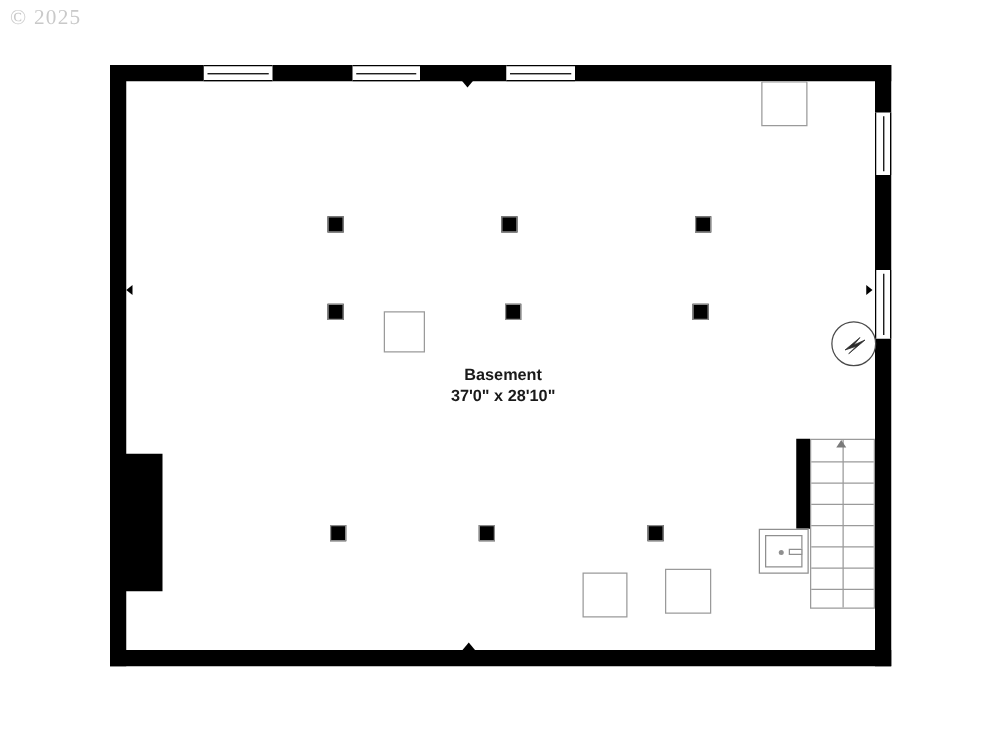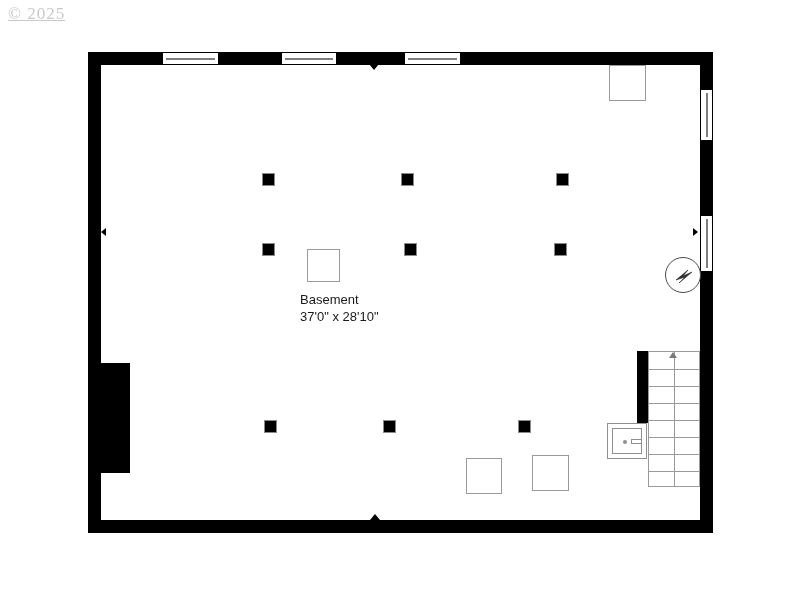--- a/index.html
+++ b/index.html
@@ -17,21 +17,20 @@
   }
   .watermark {
     position: absolute;
     left: 8px;
     top: 4px;
     font-size: 17px;
     color: #c9c9c9;
     letter-spacing: 1px;
     font-family: "Liberation Serif", serif;
     user-select: none;
-    text-decoration: underline;
   }
   
   .wall {
     position: absolute;
     background: #000000;
   }
   
   .window-h {
     position: absolute;
     background: #ffffff;
@@ -78,23 +77,25 @@
   
   .sq-outline {
     position: absolute;
     background: #ffffff;
     border: 1.5px solid #9a9a9a;
     box-sizing: border-box;
   }
   
   .room-label {
     position: absolute;
+    text-align: center;
     color: #1a1a1a;
     line-height: 1.3;
     white-space: nowrap;
+    font-weight: bold;
   }
   .room-label .name {
     font-size: 13px;
     display: block;
   }
   .room-label .dims {
     font-size: 13px;
     display: block;
   }
   

